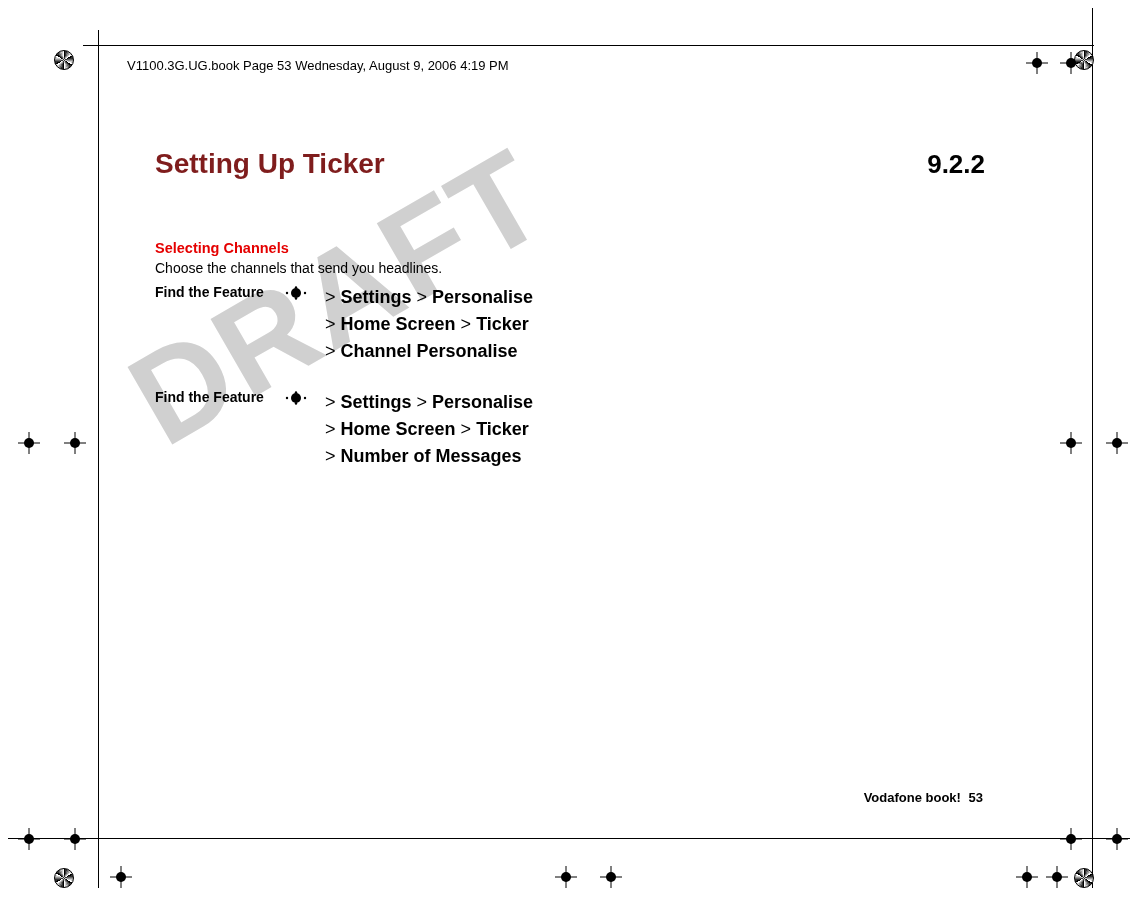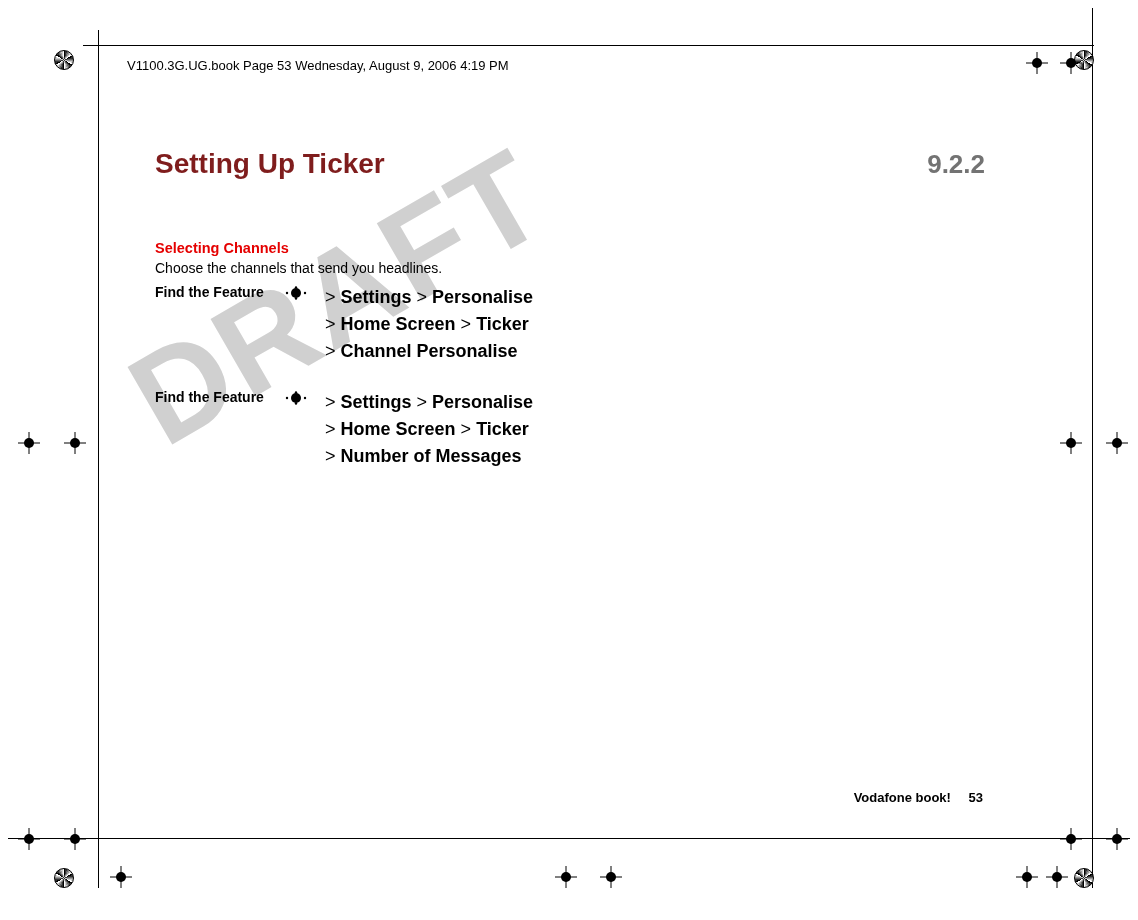--- a/index.html
+++ b/index.html
@@ -91,21 +91,21 @@
     align-items: baseline;
     margin-bottom: 60px;
   }
   .page-title {
     color: #7f1d1d;
     font-size: 28px;
     font-weight: bold;
     font-family: Arial, Helvetica, sans-serif;
   }
   .section-num {
-    color: #737373;
+    color: #000000;
     font-size: 26px;
     font-weight: bold;
   }
 
   .sub-heading {
     color: #e50000;
     font-weight: bold;
     font-size: 14.5px;
     margin-bottom: 4px;
     margin-top: 20px;
@@ -146,21 +146,21 @@
   .nav-lines b { font-weight: bold; }
 
   
   .footer {
     position: absolute;
     right: 155px;
     top: 790px;
     font-size: 13px;
     font-weight: bold;
   }
-  .footer .pg { margin-left: 14px; text-align: center; }
+  .footer .pg { margin-left: 4px; text-align: center; }
 
 </style>
 </head>
 <body>
 
 <div class="crop-line-h" style="top:45px; left:98px; right:44px;"></div>
 <div class="crop-line-h" style="top:838px; left:8px; right:8px;"></div>
 <div class="crop-line-v" style="left:98px; top:45px; bottom:32px;"></div>
 <div class="crop-line-v" style="left:1092px; top:8px; bottom:32px;"></div>
 

